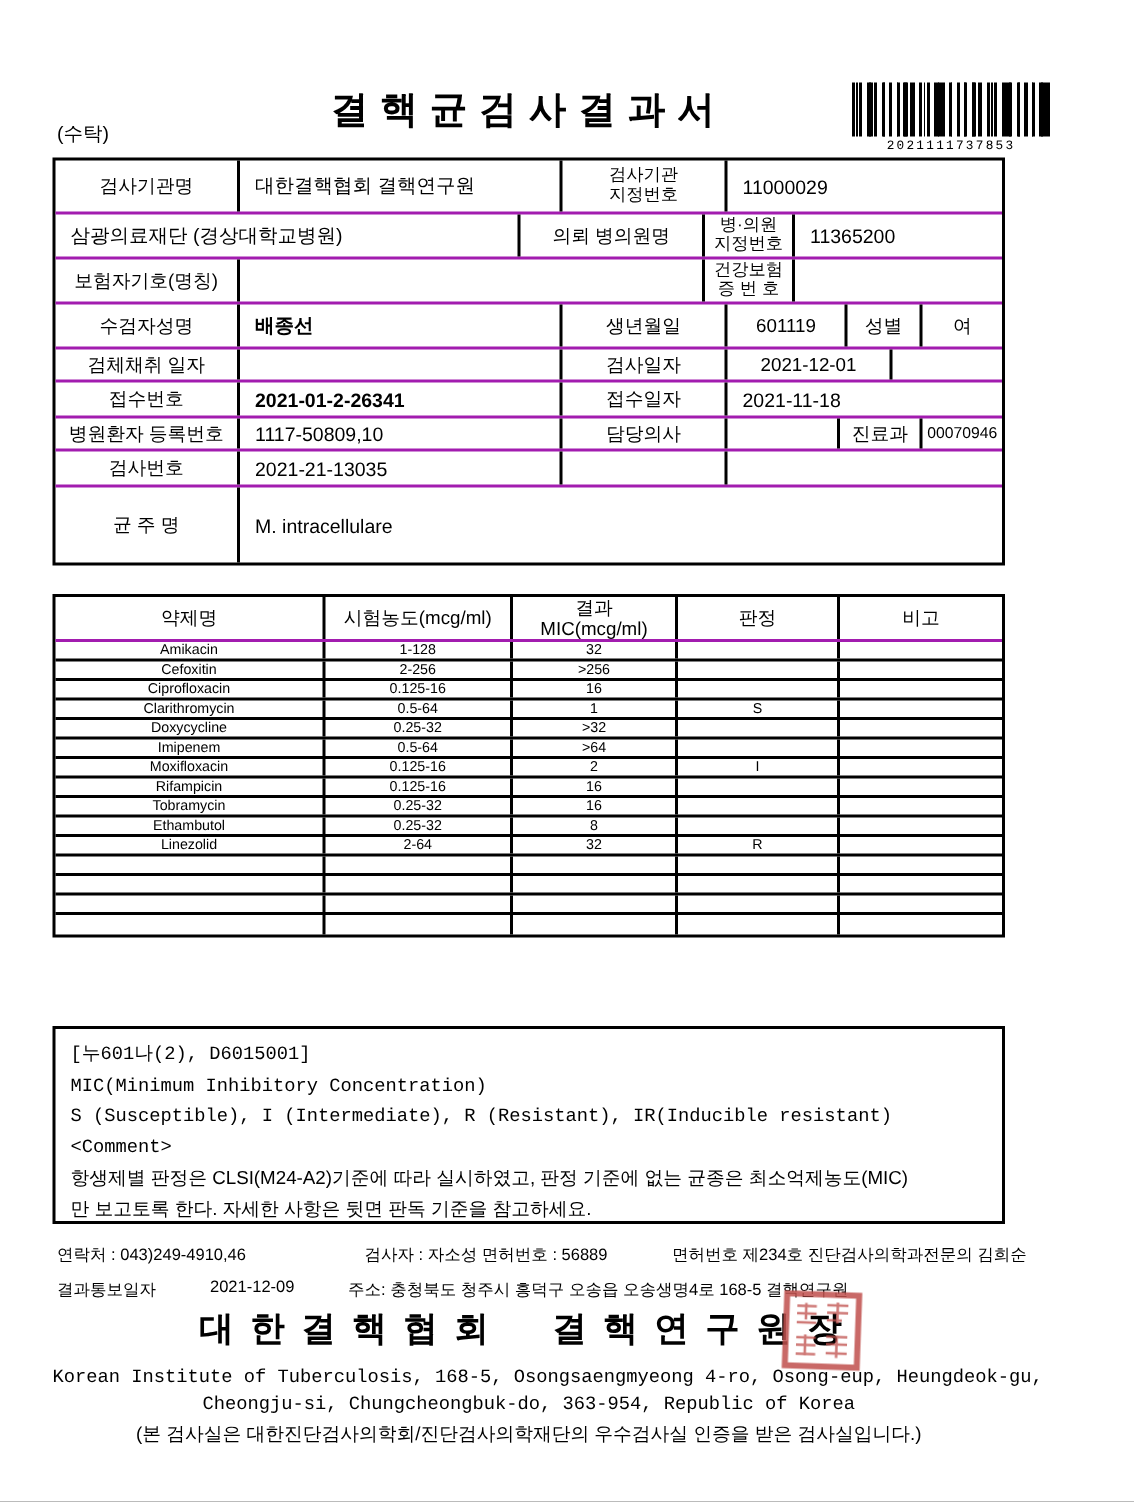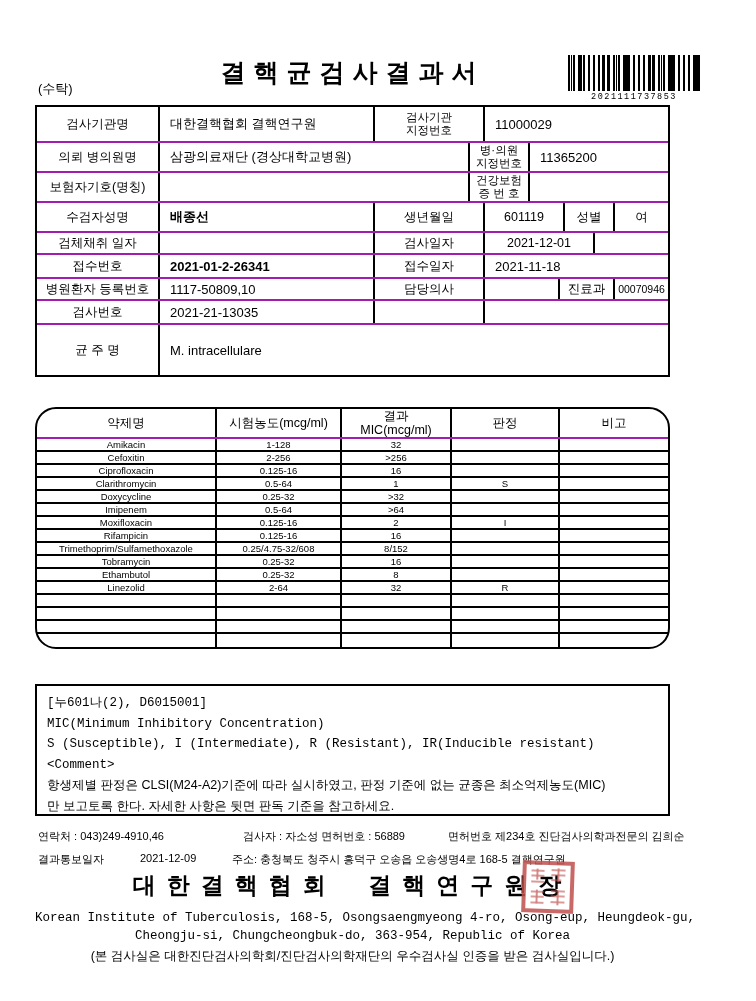--- a/index.html
+++ b/index.html
@@ -34,21 +34,21 @@
   .b { font-weight:bold; }
 
   
   #info { top:105px; }
   .h36{height:36px} .h30{height:30px} .h22{height:22px} .h24{height:24px} .h34{height:50px}
   .w123{flex:0 0 123px} .w215{flex:0 0 215px} .w310{flex:0 0 310px} .w60{flex:0 0 60px}
   .w110{flex:0 0 110px} .w80{flex:0 0 80px} .w50{flex:0 0 50px} .w75{flex:0 0 75px}
   .w55{flex:0 0 55px} .grow{flex:1 1 auto}
 
   
-  #drugs { top:407px;border-radius:21px; }
+  #drugs { top:396px; }
   #drugs .hdr { height:30px; }
   #drugs .hdr .cell { font-size:12.5px; }
   .drow { display:flex; height:13px; border-bottom:2px solid #000; }
   .drow:last-child { border-bottom:none; }
   .drow .cell { font-size:9.5px; line-height:11px; }
   .dc1{flex:0 0 180px} .dc2{flex:0 0 125px} .dc3{flex:0 0 110px} .dc4{flex:0 0 108px}
 
   
   #comment { top:684px; height:132px; padding:7px 10px 0 10px; display:block;
              font-family:"Liberation Mono","DejaVu Sans Mono",monospace; }
@@ -78,22 +78,22 @@
 
   <div class="tbl" id="info">
     <div class="row h36">
       <div class="cell w123 lbl">검사기관명</div>
       <div class="cell w215 vl">대한결핵협회 결핵연구원</div>
       <div class="cell w110 pre">검사기관
 지정번호</div>
       <div class="cell grow vl">11000029</div>
     </div>
     <div class="row h30">
+      <div class="cell w310 vl">삼광의료재단 (경상대학교병원)</div>
       <div class="cell w123 lbl">의뢰 병의원명</div>
-      <div class="cell w310 vl">삼광의료재단 (경상대학교병원)</div>
       <div class="cell w60 pre">병·의원
 지정번호</div>
       <div class="cell grow vl">11365200</div>
     </div>
     <div class="row h30">
       <div class="cell w123 lbl">보험자기호(명칭)</div>
       <div class="cell w310 vl"></div>
       <div class="cell w60 pre">건강보험
 증 번 호</div>
       <div class="cell grow vl"></div>
@@ -194,27 +194,20 @@
       <div class="cell dc1">Moxifloxacin</div>
       <div class="cell dc2">0.125-16</div>
       <div class="cell dc3">2</div>
       <div class="cell dc4">I</div>
       <div class="cell grow"></div>
     </div>
     <div class="drow">
       <div class="cell dc1">Rifampicin</div>
       <div class="cell dc2">0.125-16</div>
       <div class="cell dc3">16</div>
-      <div class="cell dc4"></div>
-      <div class="cell grow"></div>
-    </div>
-    <div class="drow">
-      <div class="cell dc1">Trimethoprim/Sulfamethoxazole</div>
-      <div class="cell dc2">0.25/4.75-32/608</div>
-      <div class="cell dc3">8/152</div>
       <div class="cell dc4"></div>
       <div class="cell grow"></div>
     </div>
     <div class="drow">
       <div class="cell dc1">Tobramycin</div>
       <div class="cell dc2">0.25-32</div>
       <div class="cell dc3">16</div>
       <div class="cell dc4"></div>
       <div class="cell grow"></div>
     </div>

